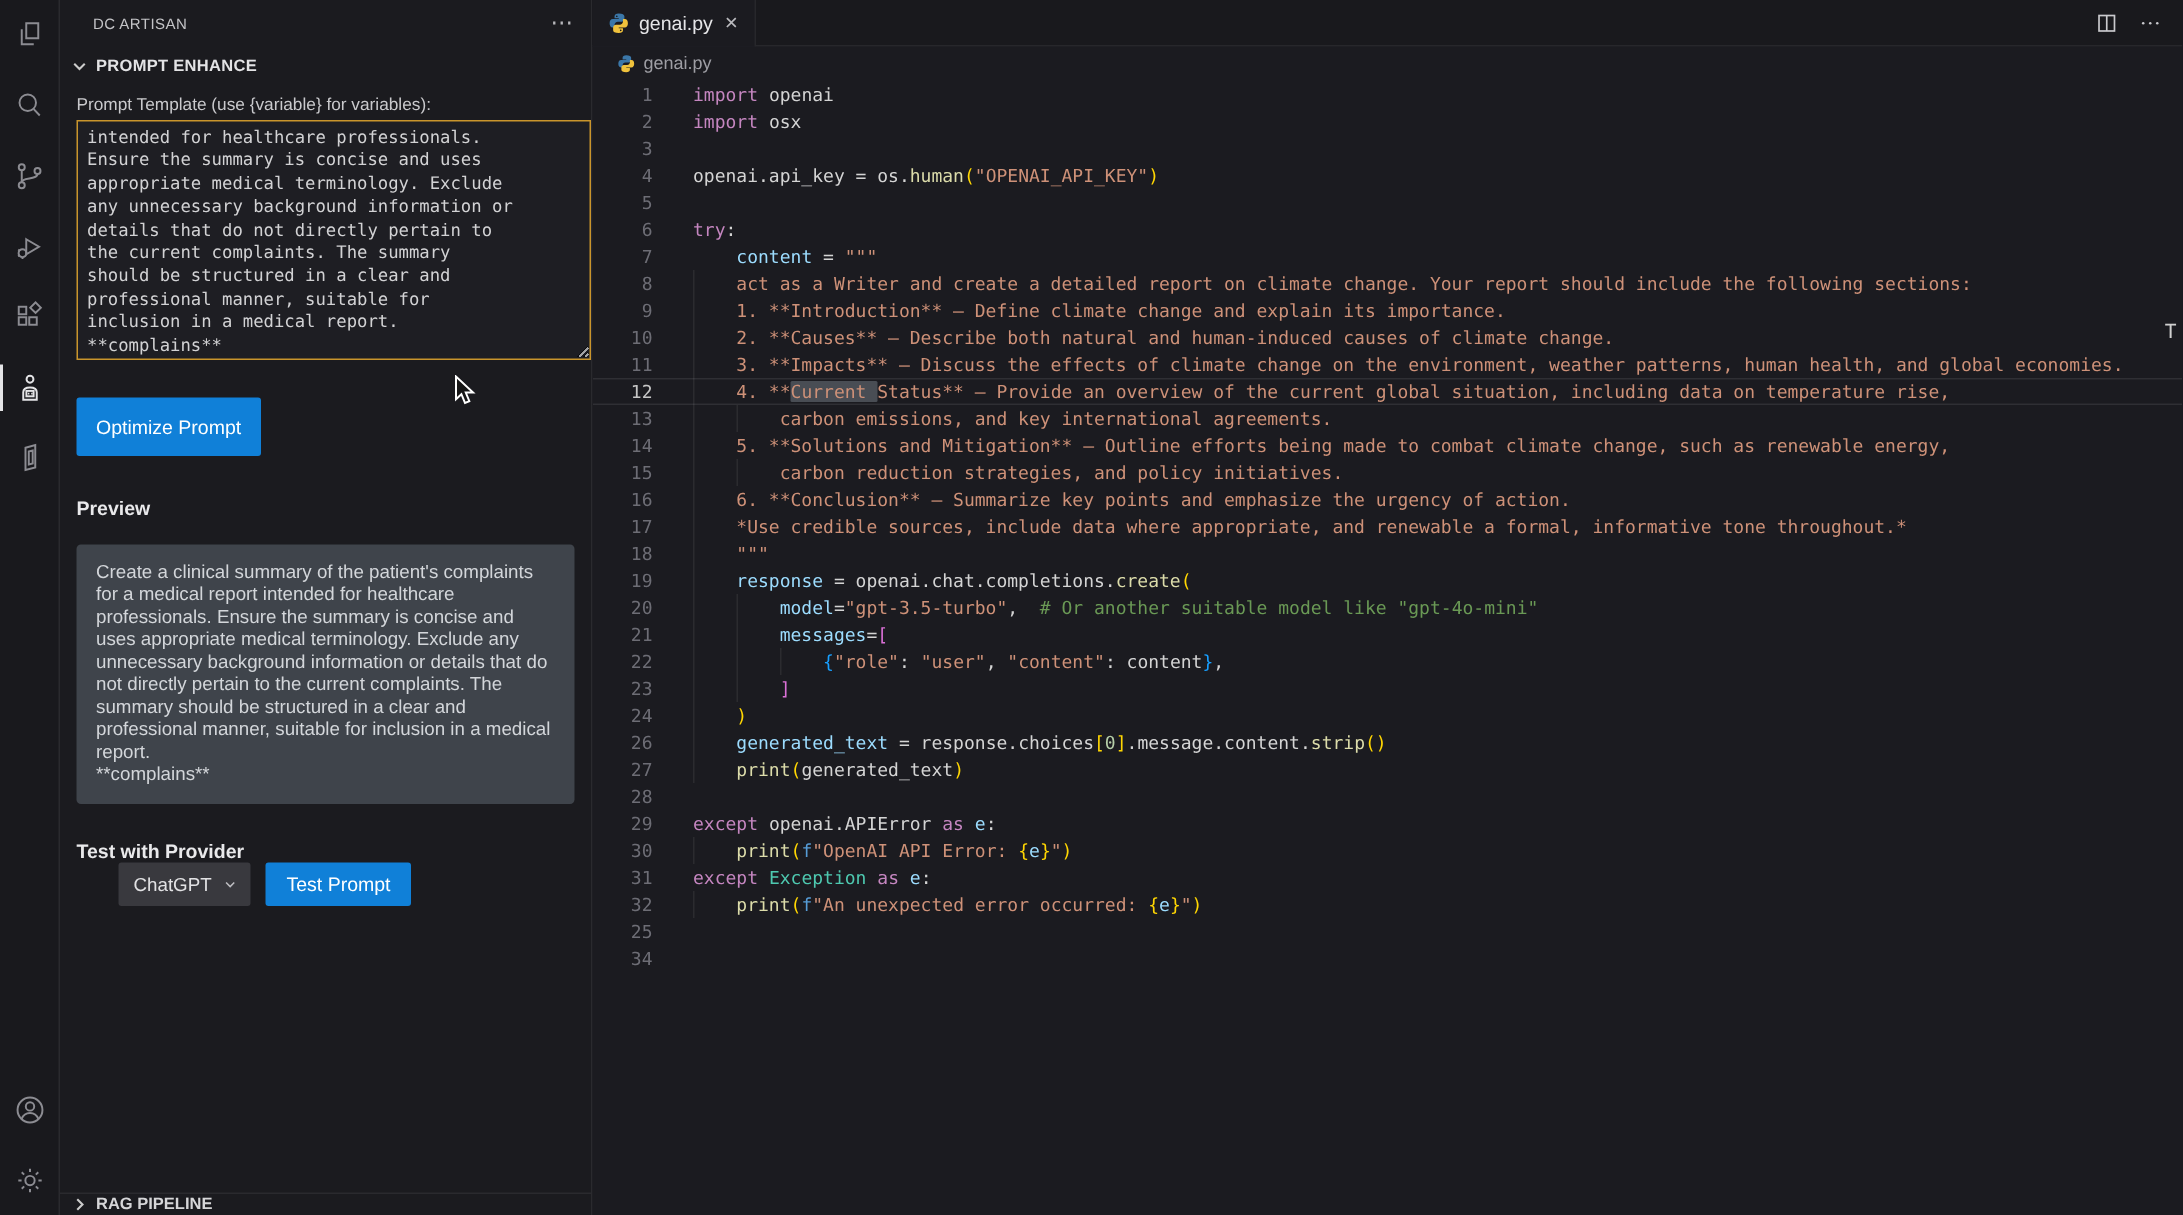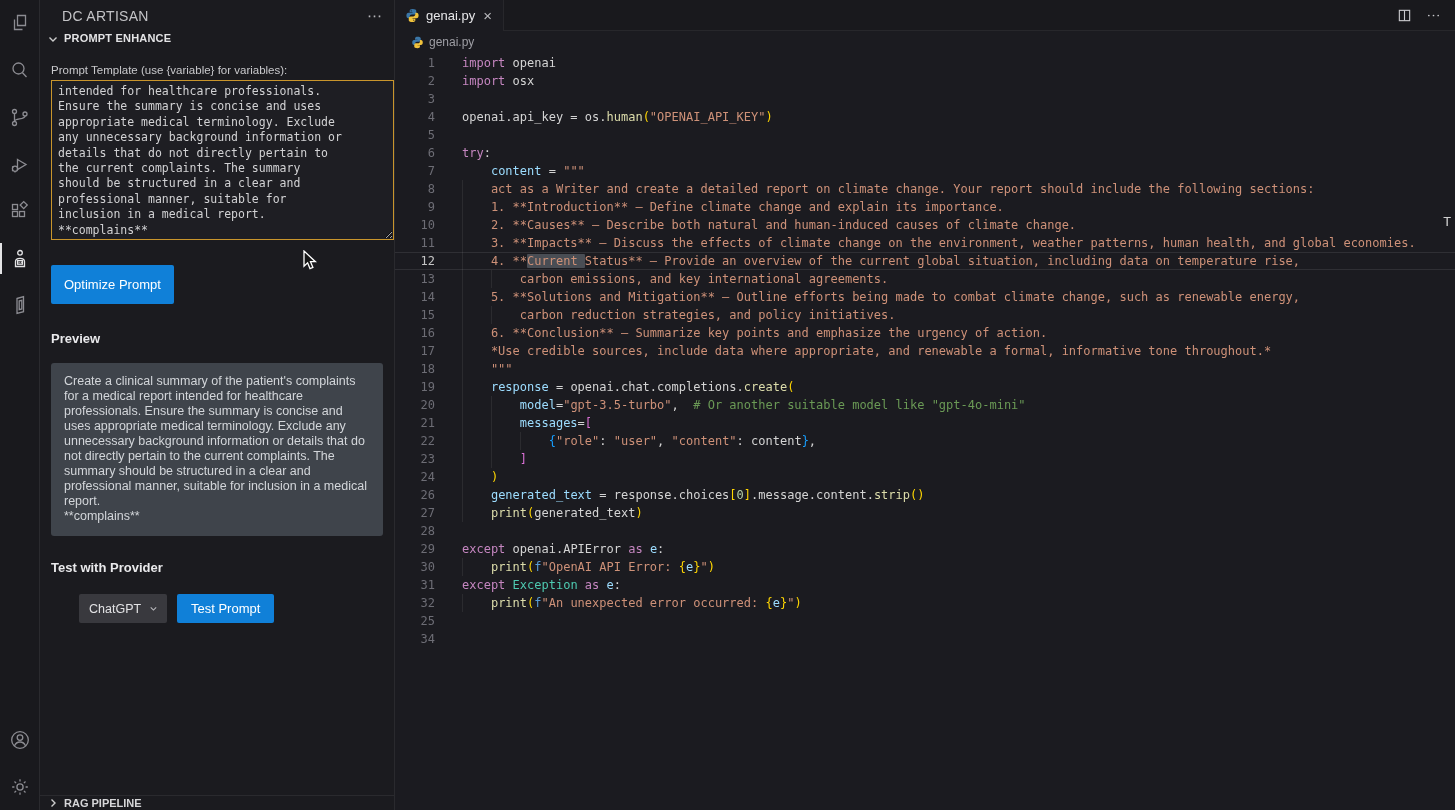--- a/index.html
+++ b/index.html
@@ -15,40 +15,40 @@
   .ab-item { width:40px; height:47px; display:flex; align-items:center; justify-content:center;
              cursor:pointer; position:relative; }
   .ab-item svg { stroke:#8c8c92; fill:none; stroke-width:1.3; }
   .ab-item.active svg { stroke:#e4e4e6; }
   .ab-item.active::before { content:""; position:absolute; left:0; top:8px; bottom:8px; width:2px; background:#e4e4e6; }
 
   
   .sidebar { width:355px; height:100%; background:#1b1b1f; border-right:1px solid #2a2a2e;
              flex:none; position:relative; color:#cccccc; }
   .sb-title-row { height:32px; display:flex; align-items:center; padding:0 12px 0 22px; }
-  .sb-title { font-size:14px; color:#c3c3c6; letter-spacing:.3px; }
+  .sb-title { font-size:10px; color:#c3c3c6; letter-spacing:.3px; }
   .sb-more { margin-left:auto; color:#b6b6ba; font-size:15px; cursor:pointer; line-height:10px; }
-  .sb-section-head { height:24px; display:flex; align-items:flex-start; gap:4px; padding-left:6px;
+  .sb-section-head { height:24px; display:flex; align-items:center; gap:4px; padding-left:6px;
                      font-size:11px; font-weight:bold; color:#e3e3e5; cursor:pointer; letter-spacing:.2px; }
   .sb-section-head svg { stroke:#cccccc; fill:none; stroke-width:1.4; }
   .sb-body { padding:8px 11px 0 11px; }
   .sb-label { font-size:11.5px; color:#c9c9cc; margin-bottom:4px; }
   textarea.prompt-template {
       width:343px; height:160px; background:#1e1e23; border:1px solid #c9952c; color:#d2d2d4;
       font-family:"DejaVu Sans Mono", monospace; font-size:11.5px; line-height:15.4px;
       padding:3px 6px; overflow:hidden; resize:both; outline:none; display:block; }
   .btn { background:#1080d8; color:#ffffff; border:none; border-radius:2px;
          font-family:"Liberation Sans", sans-serif; font-size:13px; cursor:pointer; }
   .btn.optimize { margin-top:25px; padding:12px 13px; }
   .sb-h2 { font-size:13px; font-weight:bold; color:#e9e9eb; }
   .h-preview { margin-top:27px; }
   .preview-box { margin-top:17px; width:332px; min-height:173px; background:#3f444b; border-radius:3px;
                  padding:11px 13px; font-size:12.5px; line-height:15px; color:#d3d6da; white-space:pre-wrap; }
   .h-test { margin-top:24px; }
-  .provider-row { margin-top:19px; display:flex; gap:10px;padding-left:28px; }
+  .provider-row { display:flex; gap:10px;padding-left:28px; }
   .select { width:88px; height:29px; background:#39393e; border-radius:2px; color:#e2e2e4;
             font-size:12.5px; display:flex; align-items:center; padding:0 8px 0 10px; cursor:pointer; gap:7px; }
   .select svg { stroke:#bdbdc1; fill:none; stroke-width:1.3; margin-left:auto; }
   .btn.test { padding:0 14px; height:29px; }
   .rag-row { position:absolute; left:0; right:0; bottom:0; height:15px; border-top:1px solid #2a2a2e;
              display:flex; align-items:center; gap:4px; padding-left:6px; font-size:11px; font-weight:bold;
              color:#d6d6d8; cursor:pointer; background:#1b1b1f; }
   .rag-row svg { stroke:#cccccc; fill:none; stroke-width:1.4; }
 
   

